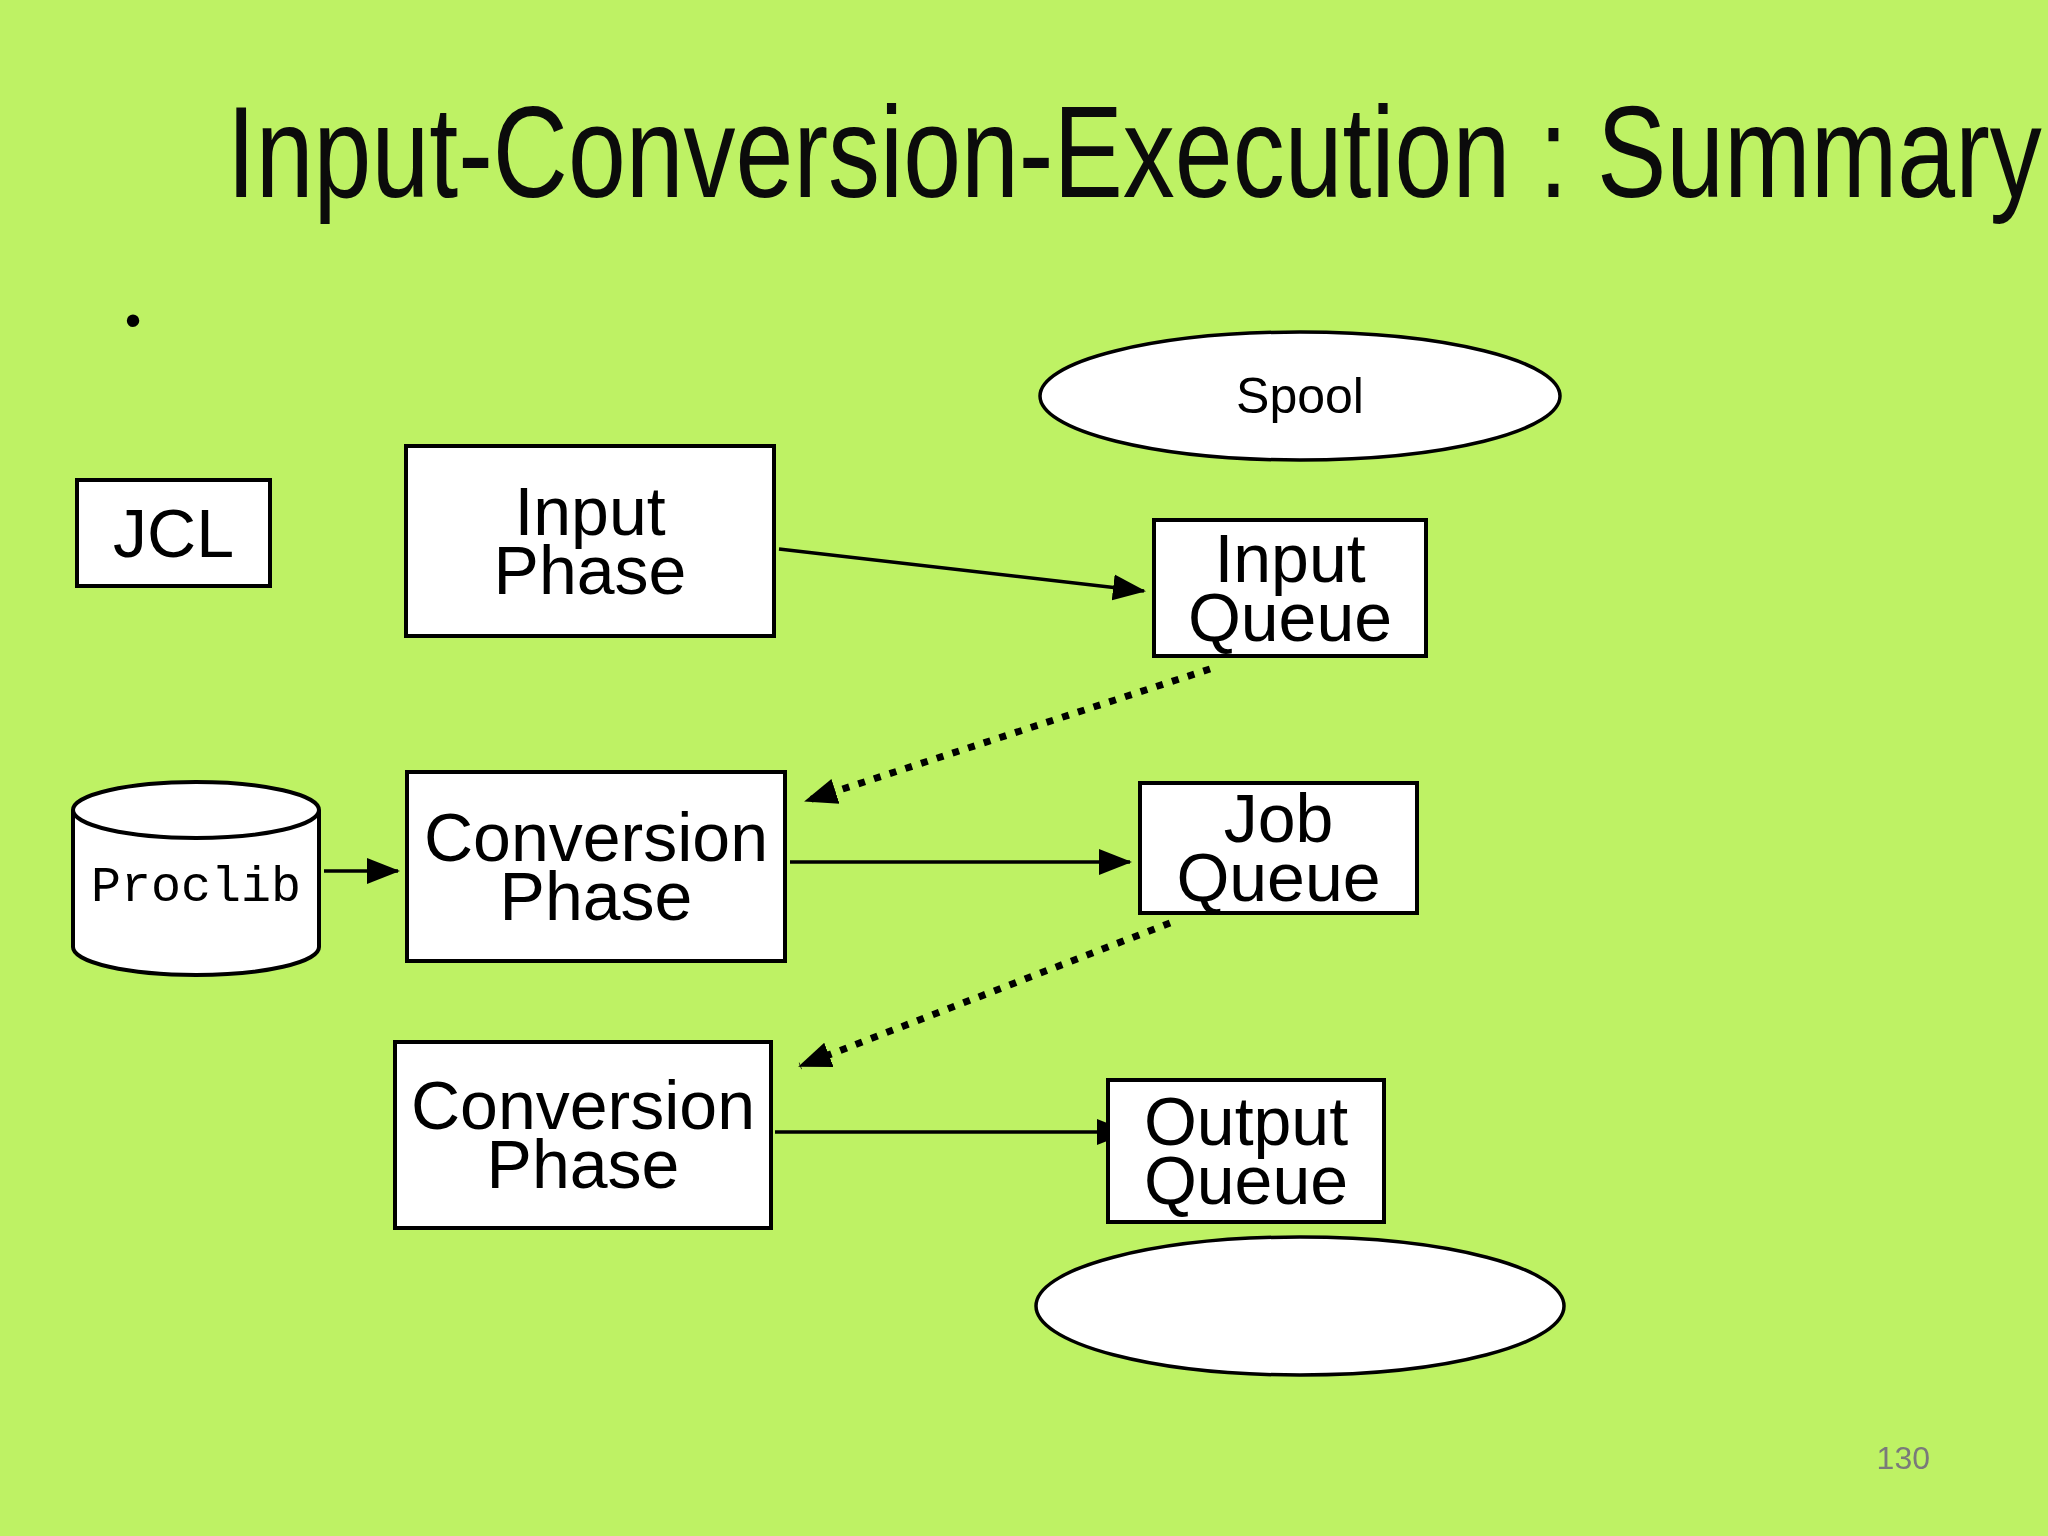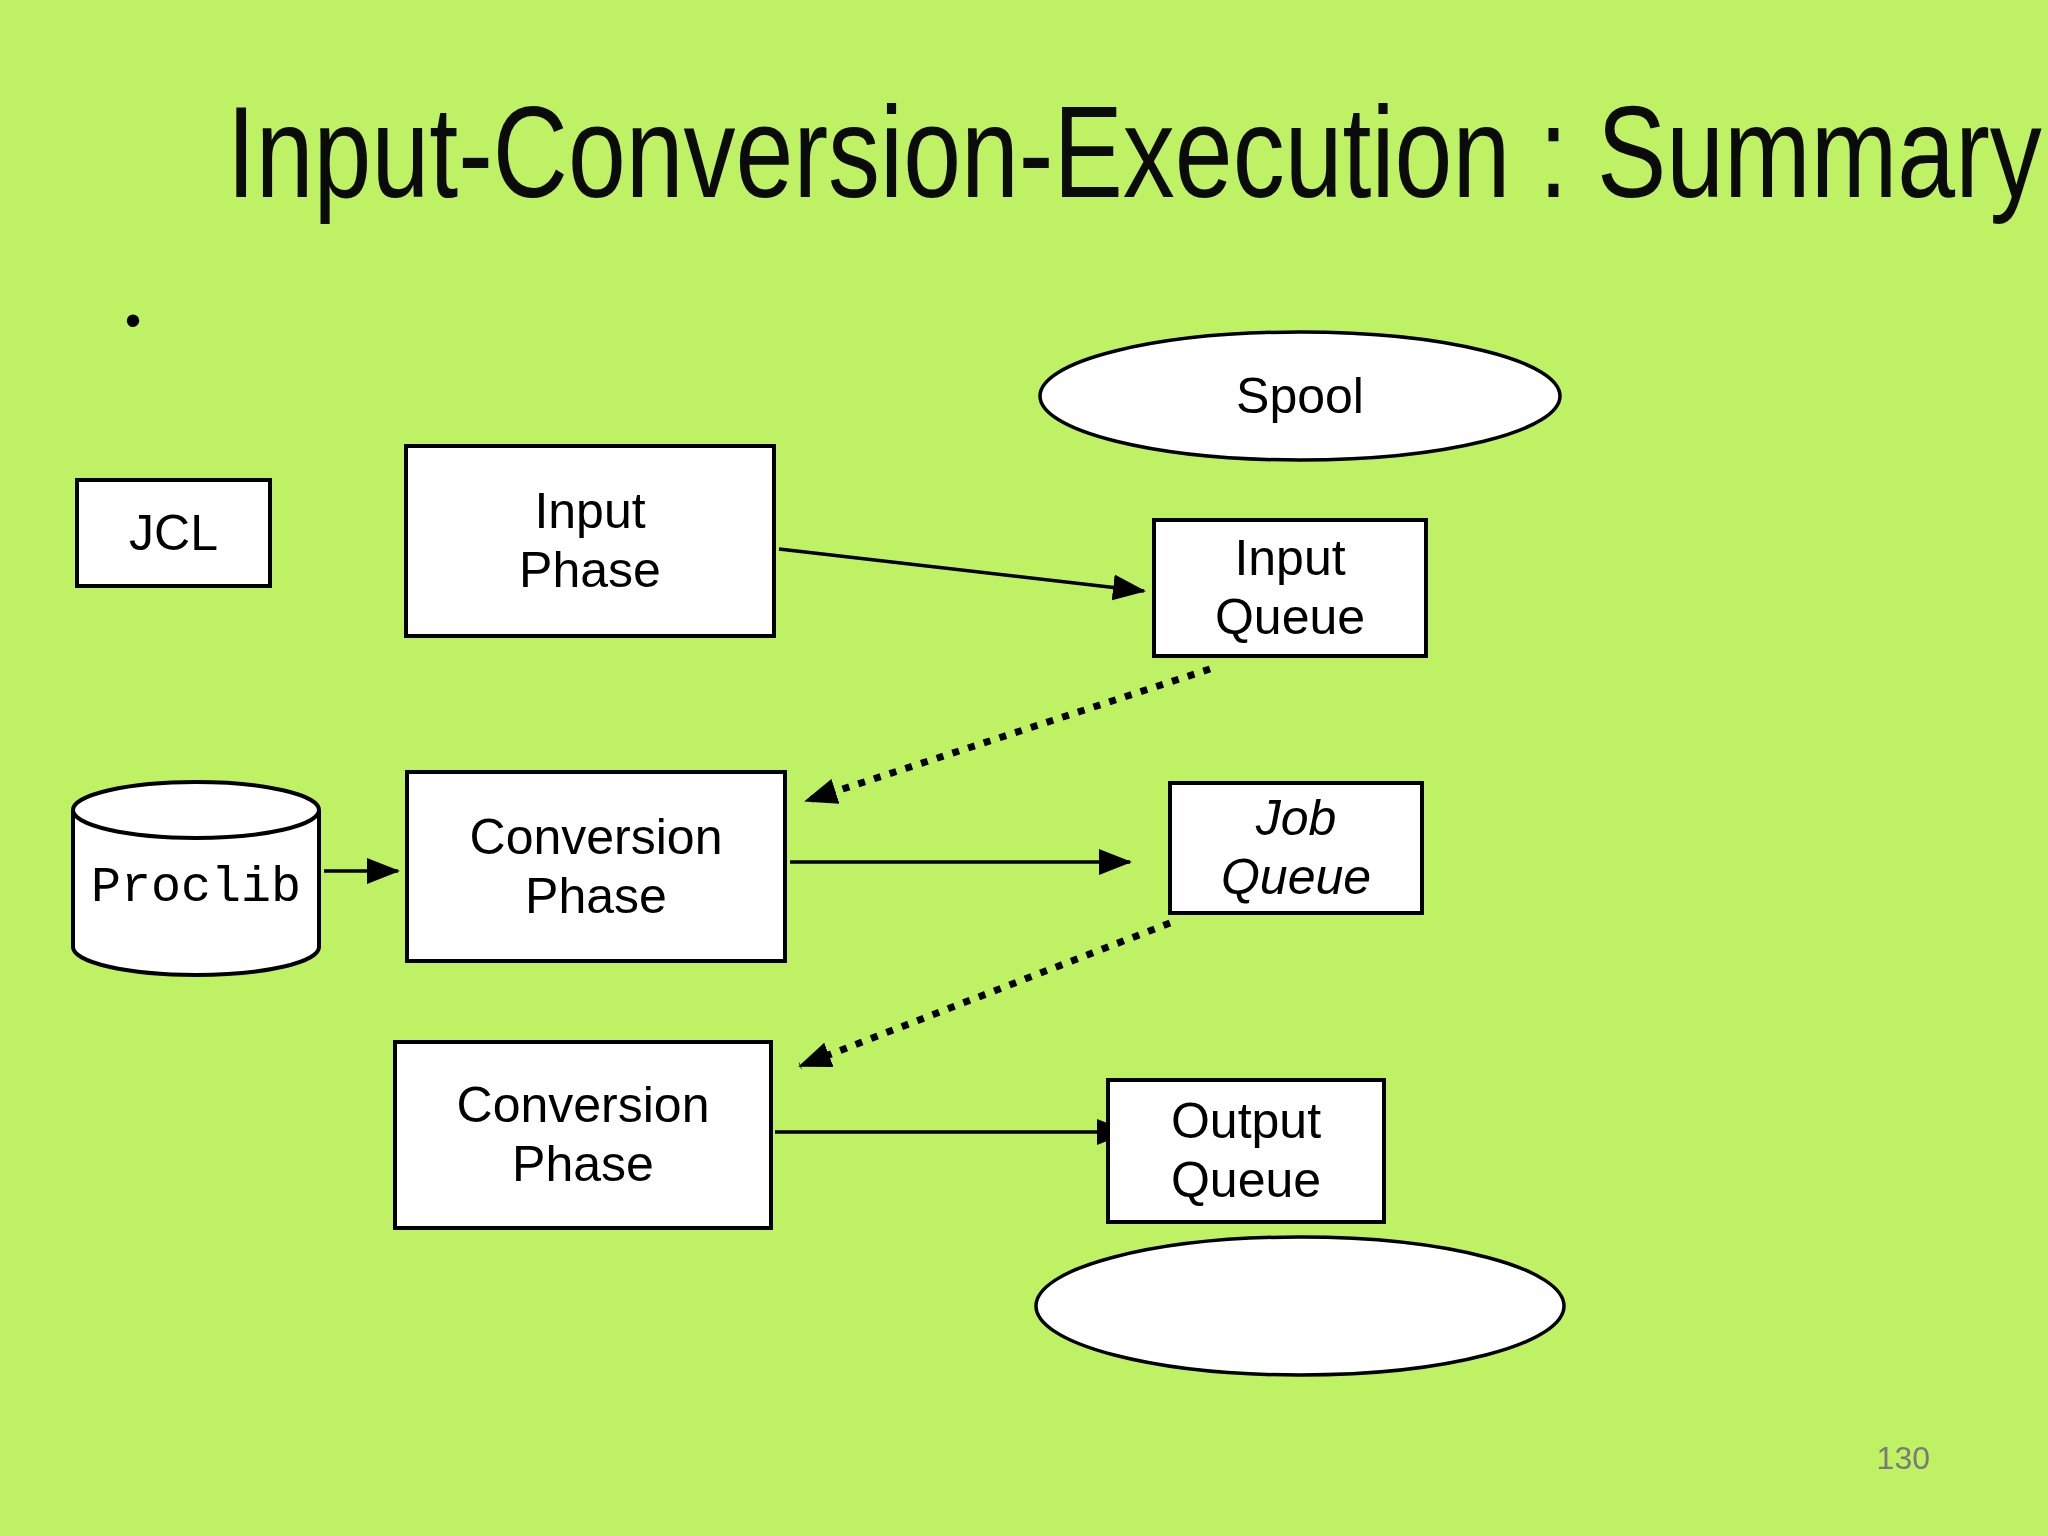--- a/index.html
+++ b/index.html
@@ -50,39 +50,39 @@
     position: absolute;
     box-sizing: border-box;
     border: 4px solid #000000;
     background: #ffffff;
     display: flex;
     flex-direction: column;
     align-items: center;
     justify-content: center;
     text-align: center;
     color: #000000;
-    font-size: 50px;
+    font-size: 68px;
     line-height: 59px;
   }
   .ellipse-label, .cyl-label {
     position: absolute;
     display: flex;
     align-items: center;
     justify-content: center;
     text-align: center;
     color: #000000;
     font-size: 50px;
     line-height: 59px;
     pointer-events: none;
   }
   .box-jcl            { left: 75px;   top: 478px;  width: 197px; height: 110px; }
   .box-input-phase    { left: 404px;  top: 444px;  width: 372px; height: 194px; }
   .box-input-queue    { left: 1152px; top: 518px;  width: 276px; height: 140px; }
   .box-conversion     { left: 405px;  top: 770px;  width: 382px; height: 193px; }
-  .box-job-queue      { left: 1168px; top: 781px;  width: 256px; height: 134px; font-style: italic; }
+  .box-job-queue      { left: 1138px; top: 781px;  width: 281px; height: 134px; }
   .box-execution      { left: 393px;  top: 1040px; width: 380px; height: 190px; }
   .box-output-queue   { left: 1106px; top: 1044px; width: 280px; height: 146px; margin-top: 34px; }
   .label-spool        { left: 1040px; top: 332px;  width: 520px; height: 128px; }
   .label-proclib      { left: 73px;   top: 826px;  width: 246px; height: 122px; font-family: Liberation Mono, monospace; }
   .page-number {
     position: absolute;
     top: 1442px;
     right: 118px;
     font-size: 32px;
     line-height: 1;

